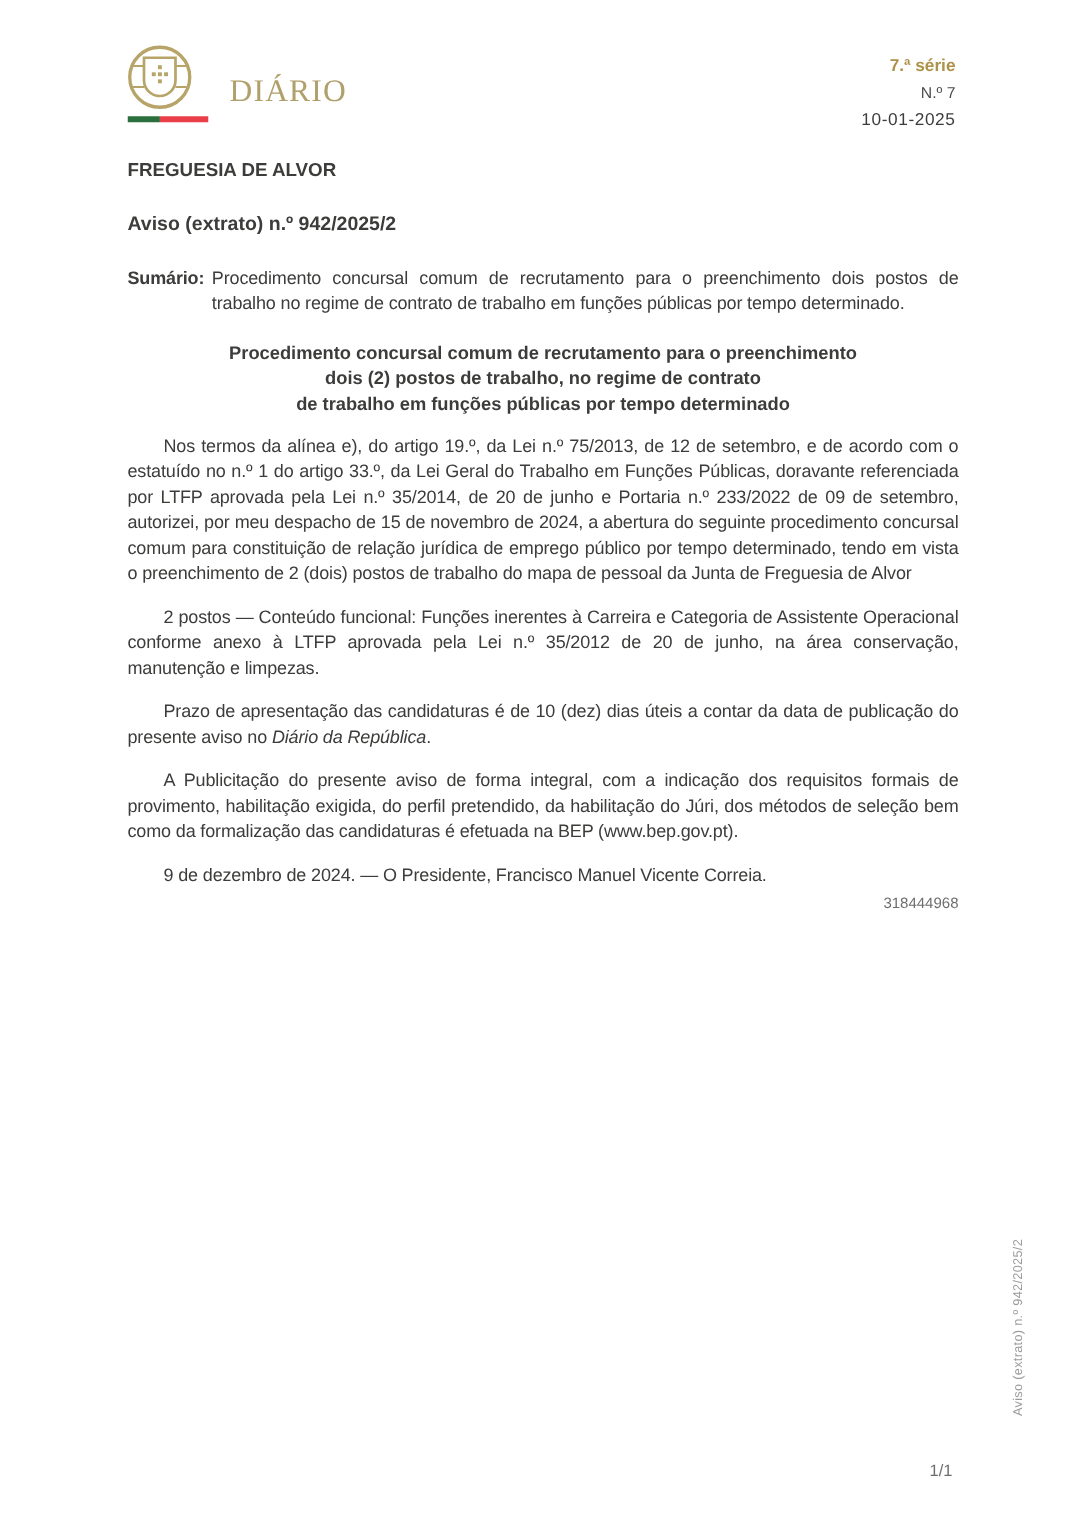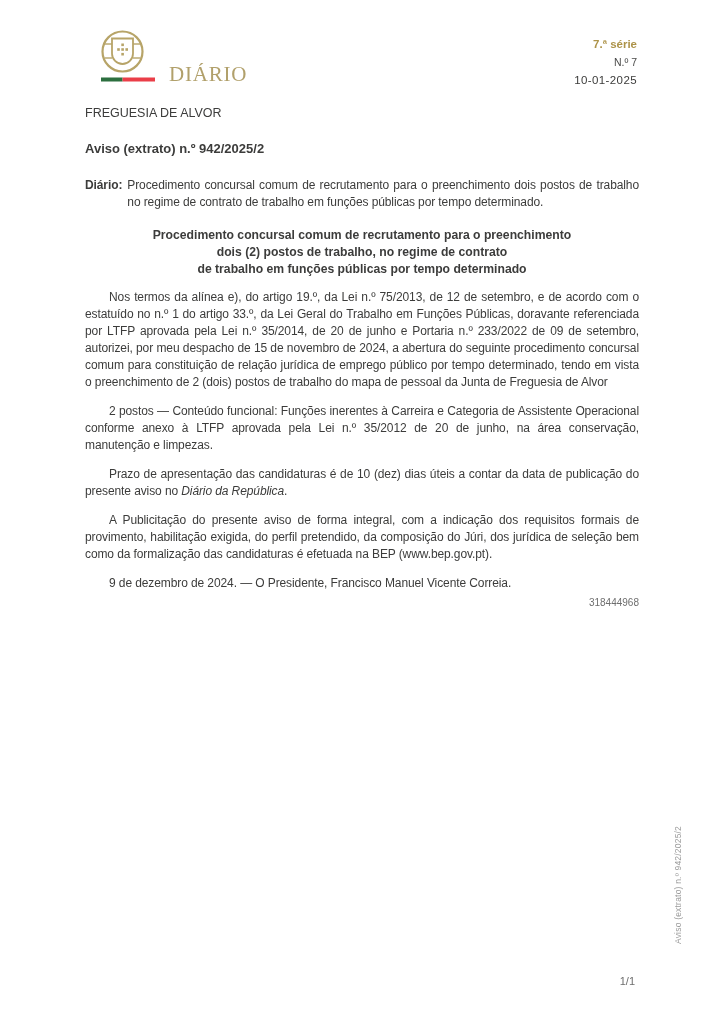--- a/index.html
+++ b/index.html
@@ -14,24 +14,24 @@
   .sheet {
     position: relative;
     width: 724px;
     height: 1024px;
     background: #ffffff;
     overflow: hidden;
   }
   
   .brand {
     position: absolute;
-    left: 101px;
+    left: 85px;
     top: 30px;
     display: flex;
-    align-items: flex-end;
+    align-items: center;
     gap: 14px;
   }
   .emblem { display: block; }
   .wordmark {
     font-family: "Liberation Serif", serif;
     color: #b1a06b;
     font-size: 21px;
     line-height: 19.5px;
     letter-spacing: 0.8px;
     margin-top: 8px;
@@ -60,21 +60,21 @@
   }
   
   .content {
     position: absolute;
     left: 85px;
     top: 106px;
     width: 554px;
   }
   .entity {
     font-size: 12.5px;
-    font-weight: normal;
+    font-weight: bold;
     margin: 0 0 21px 0;
   }
   .notice-title {
     font-size: 13px;
     font-weight: bold;
     margin: 0 0 21px 0;
   }
   .summary {
     display: flex;
     gap: 5px;
@@ -163,35 +163,35 @@
     <div class="issue-series">7.ª série</div>
     <div class="issue-number">N.º 7</div>
     <div class="issue-date">10-01-2025</div>
   </div>
 
   <div class="content">
     <div class="entity">FREGUESIA DE ALVOR</div>
     <div class="notice-title">Aviso (extrato) n.º 942/2025/2</div>
 
     <div class="summary">
-      <span class="summary-label">Diário:</span>
+      <span class="summary-label">Sumário:</span>
       <div class="summary-text">Procedimento concursal comum de recrutamento para o preenchimento dois postos de trabalho no regime de contrato de trabalho em funções públicas por tempo determinado.</div>
     </div>
 
     <div class="heading">Procedimento concursal comum de recrutamento para o preenchimento
 dois (2) postos de trabalho, no regime de contrato
 de trabalho em funções públicas por tempo determinado</div>
 
     <p class="para">Nos termos da alínea e), do artigo 19.º, da Lei n.º 75/2013, de 12 de setembro, e de acordo com o estatuído no n.º 1 do artigo 33.º, da Lei Geral do Trabalho em Funções Públicas, doravante referenciada por LTFP aprovada pela Lei n.º 35/2014, de 20 de junho e Portaria n.º 233/2022 de 09 de setembro, autorizei, por meu despacho de 15 de novembro de 2024, a abertura do seguinte procedimento concursal comum para constituição de relação jurídica de emprego público por tempo determinado, tendo em vista o preenchimento de 2 (dois) postos de trabalho do mapa de pessoal da Junta de Freguesia de Alvor</p>
 
     <p class="para">2 postos — Conteúdo funcional: Funções inerentes à Carreira e Categoria de Assistente Operacional conforme anexo à LTFP aprovada pela Lei n.º 35/2012 de 20 de junho, na área conservação, manutenção e limpezas.</p>
 
     <p class="para"><span>Prazo de apresentação das candidaturas é de 10 (dez) dias úteis a contar da data de publicação do presente aviso no </span><em>Diário da República</em><span>.</span></p>
 
-    <p class="para">A Publicitação do presente aviso de forma integral, com a indicação dos requisitos formais de provimento, habilitação exigida, do perfil pretendido, da composição do Júri, dos jurídica de seleção bem como da formalização das candidaturas é efetuada na BEP (www.bep.gov.pt).</p>
+    <p class="para">A Publicitação do presente aviso de forma integral, com a indicação dos requisitos formais de provimento, habilitação exigida, do perfil pretendido, da habilitação do Júri, dos métodos de seleção bem como da formalização das candidaturas é efetuada na BEP (www.bep.gov.pt).</p>
 
     <p class="signature">9 de dezembro de 2024. — O Presidente, Francisco Manuel Vicente Correia.</p>
 
     <div class="regnum">318444968</div>
   </div>
 
   <div class="side-label">Aviso (extrato) n.º 942/2025/2</div>
 
   <div class="page-indicator">1/1</div>
 

